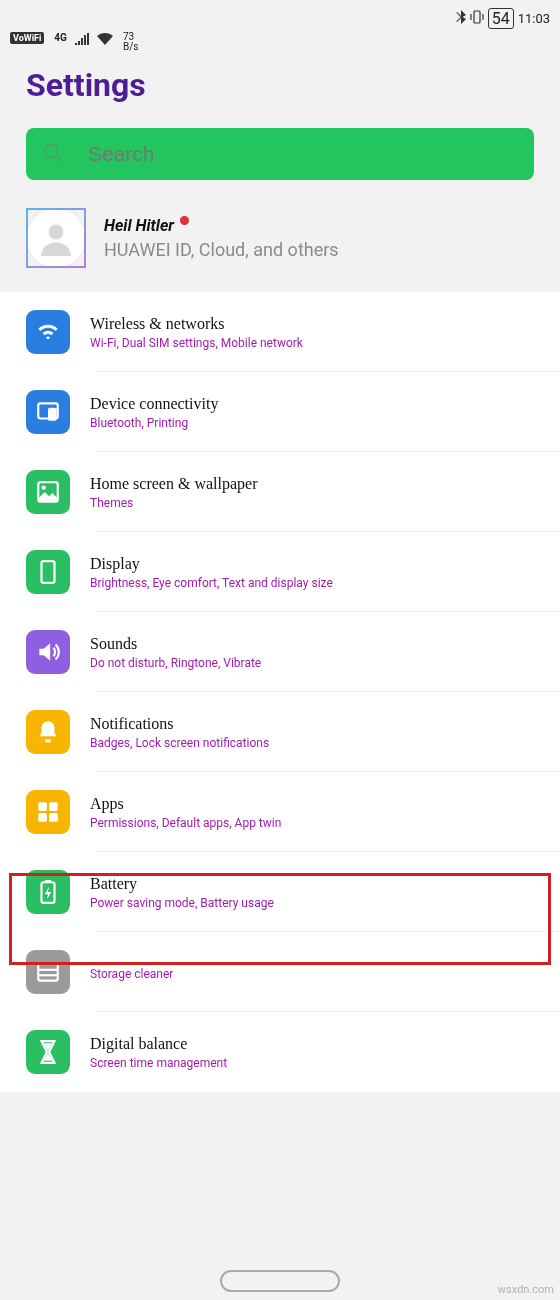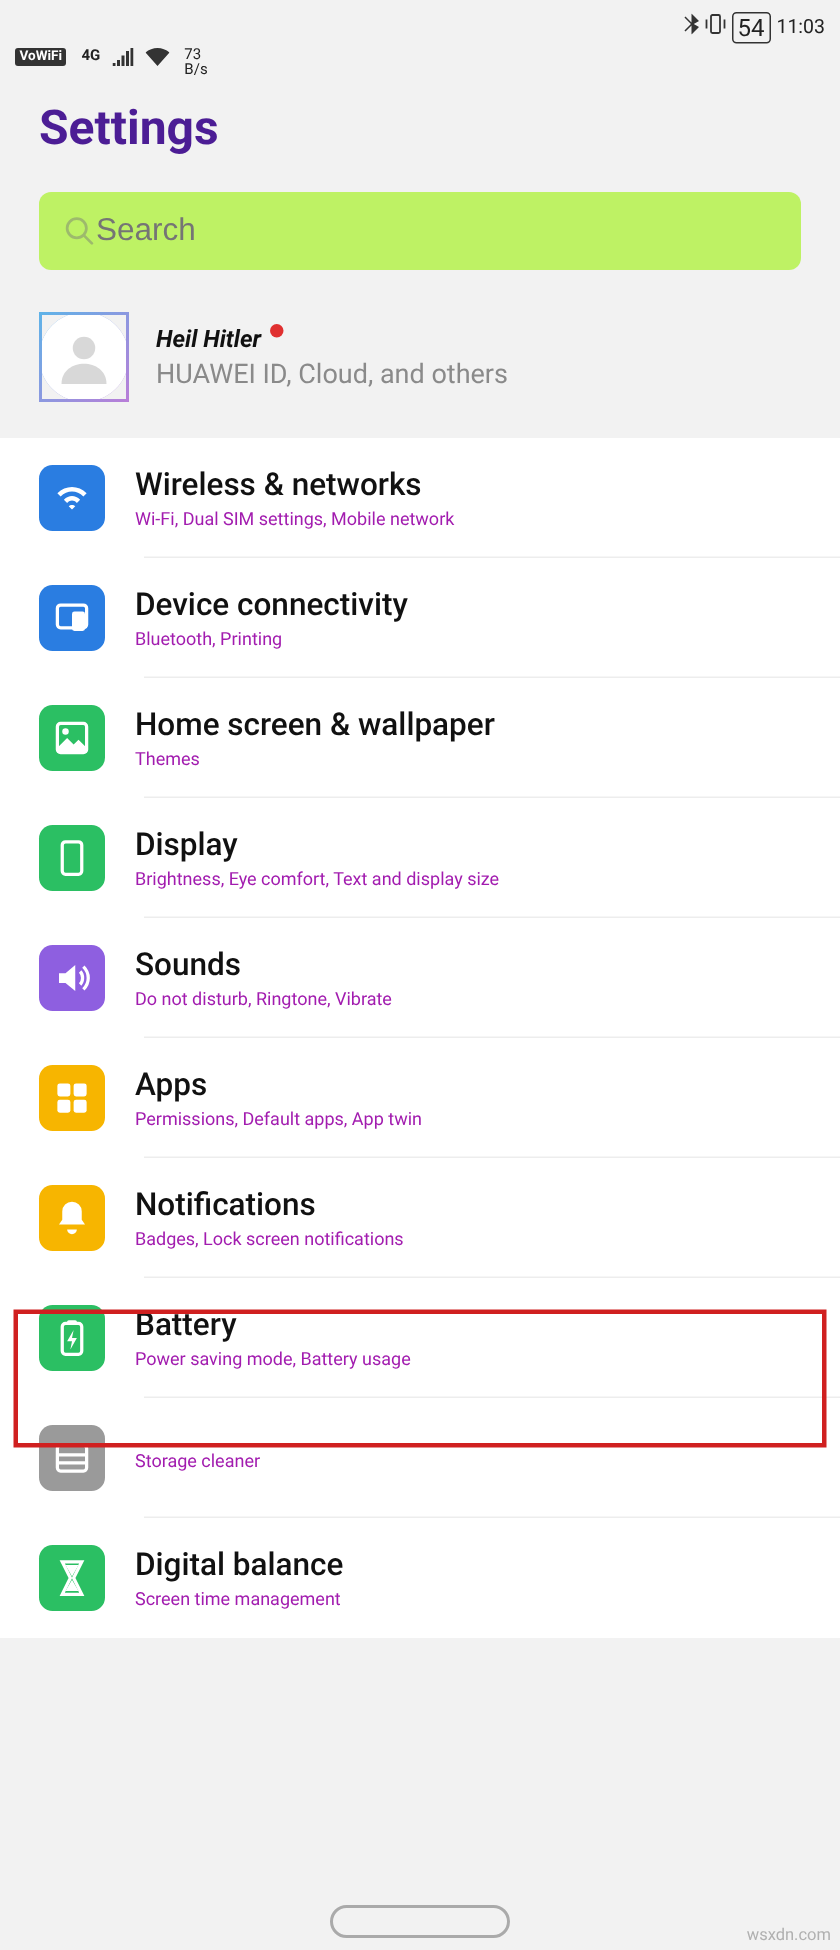--- a/index.html
+++ b/index.html
@@ -44,26 +44,26 @@
     .title {
       font-size: 32px;
       font-weight: 700;
       padding: 30px 0 24px 26px;
       color: #4c1d95;
     }
     .search-wrap {
       margin: 0 26px 14px 26px;
     }
     .search-box {
-      background: #bef264;
+      background: #22c55e;
       border-radius: 8px;
       display: flex;
-      align-items: center;
+      align-items: flex-start;
       padding: 14px 16px;
-      gap: 0;
+      gap: 24px;
     }
     .search-icon { width: 22px; height: 22px; opacity: 0.45; }
     .search-input {
       border: none;
       background: transparent;
       font-size: 21px;
       color: #555;
       outline: none;
       flex: 1;
     }
@@ -144,21 +144,21 @@
       width: 44px;
       height: 44px;
       border-radius: 9px;
       display: flex;
       align-items: center;
       justify-content: center;
       flex-shrink: 0;
     }
     .item-icon svg { width: 26px; height: 26px; fill: #fff; }
     .item-text { flex: 1; }
-    .item-title { font-size: 21px; color: #111; font-weight: 500; }
+    .item-title { font-size: 16px; color: #111; font-weight: 500; font-family: Liberation Serif, serif; }
     .item-sub { font-size: 12px; color: #a21caf; margin-top: 3px; }
     .highlight {
       position: absolute;
       border: 3px solid #d02020;
       pointer-events: none;
     }
     .nav-pill {
       position: absolute;
       bottom: 8px;
       left: 50%;
@@ -302,43 +302,43 @@
         </svg>
       </div>
       <div class="item-text">
         <div class="item-title">Sounds</div>
         <div class="item-sub">Do not disturb, Ringtone, Vibrate</div>
       </div>
     </div>
     <div class="list-item">
       <div class="item-icon" style="background: rgb(247, 181, 0);">
         <svg viewBox="0 0 24 24">
+          <path d="M12 2a6 6 0 00-6 6v5l-2 3h16l-2-3V8a6 6 0 00-6-6zM9 19a3 3 0 006 0z"></path>
+        </svg>
+      </div>
+      <div class="item-text">
+        <div class="item-title">Notifications</div>
+        <div class="item-sub">Badges, Lock screen notifications</div>
+      </div>
+    </div>
+    <div class="list-item">
+      <div class="item-icon" style="background: rgb(247, 181, 0);">
+        <svg viewBox="0 0 24 24">
           <rect x="3" y="3" width="8" height="8" rx="1.5"></rect>
           <rect x="13" y="3" width="8" height="8" rx="1.5"></rect>
           <rect x="3" y="13" width="8" height="8" rx="1.5"></rect>
           <rect x="13" y="13" width="8" height="8" rx="1.5"></rect>
         </svg>
       </div>
       <div class="item-text">
         <div class="item-title">Apps</div>
         <div class="item-sub">Permissions, Default apps, App twin</div>
       </div>
     </div>
     <div class="list-item">
-      <div class="item-icon" style="background: rgb(247, 181, 0);">
-        <svg viewBox="0 0 24 24">
-          <path d="M12 2a6 6 0 00-6 6v5l-2 3h16l-2-3V8a6 6 0 00-6-6zM9 19a3 3 0 006 0z"></path>
-        </svg>
-      </div>
-      <div class="item-text">
-        <div class="item-title">Notifications</div>
-        <div class="item-sub">Badges, Lock screen notifications</div>
-      </div>
-    </div>
-    <div class="list-item">
       <div class="item-icon" style="background: rgb(43, 191, 99);">
         <svg viewBox="0 0 24 24">
           <rect x="6" y="3" width="12" height="19" rx="2" fill="none" stroke="#fff" stroke-width="2"></rect>
           <rect x="9" y="1" width="6" height="2" rx="1"></rect>
           <path d="M13 7l-4 7h3l-1 5 4-7h-3z"></path>
         </svg>
       </div>
       <div class="item-text">
         <div class="item-title">Battery</div>
         <div class="item-sub">Power saving mode, Battery usage</div>

